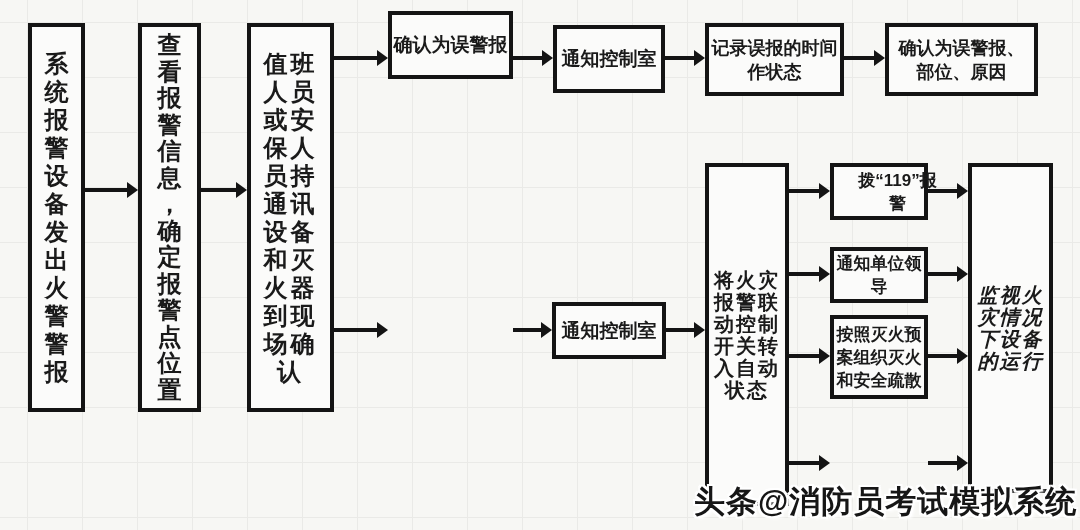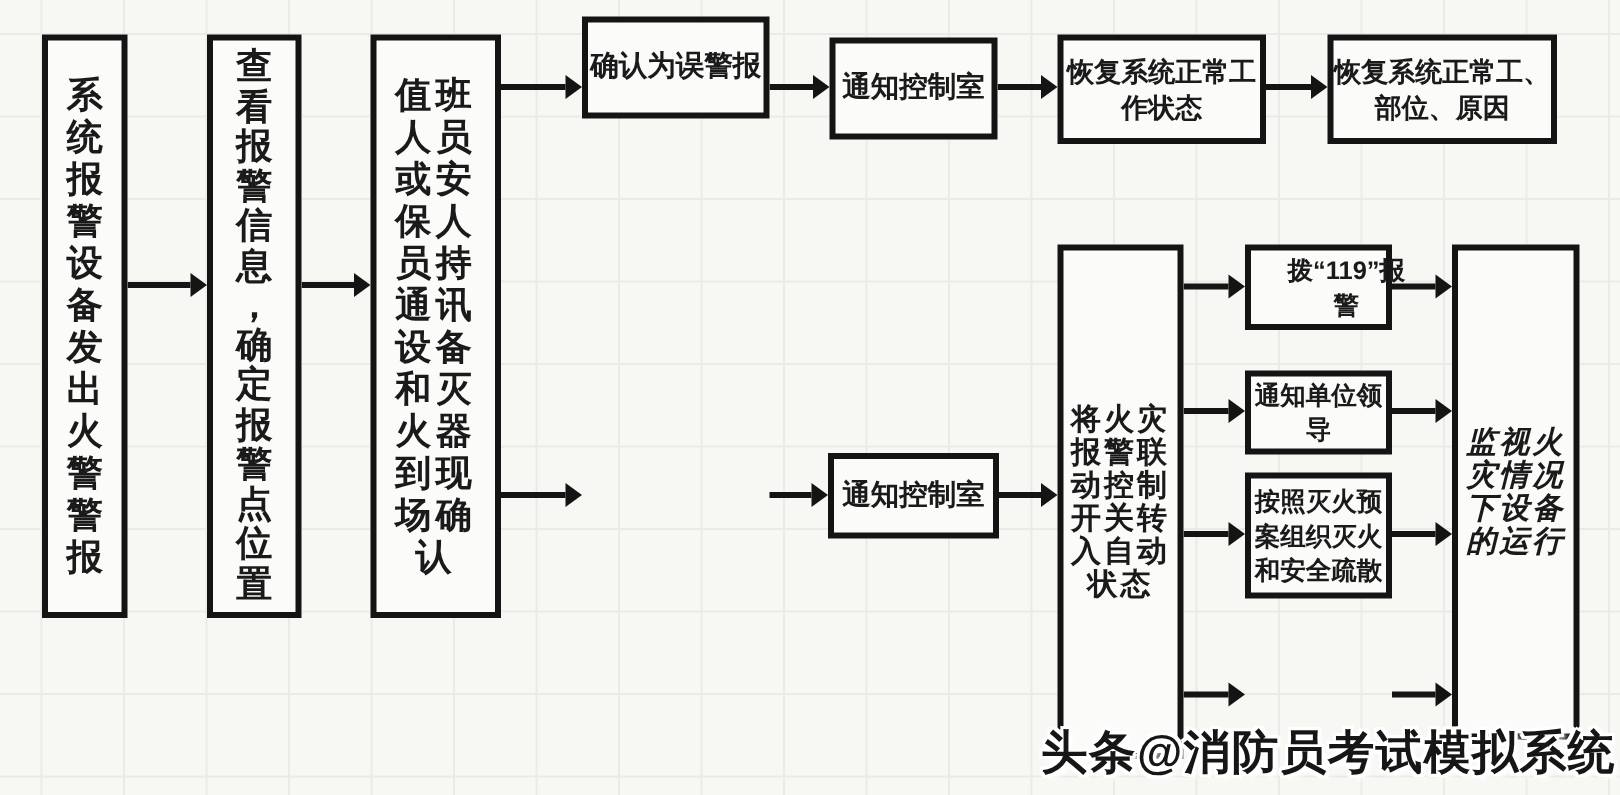--- a/index.html
+++ b/index.html
@@ -136,28 +136,28 @@
 
   <div class="arrow" style="left:513px;top:56px;width:29px;"></div>
 
   <div class="node h19" style="left:553px;top:25px;width:112px;height:68px;">
     <span class="lbl">通知控制室</span>
   </div>
 
   <div class="arrow" style="left:665px;top:56px;width:29px;"></div>
 
   <div class="node h18" style="left:705px;top:23px;width:139px;height:73px;">
-    <span class="lbl">恢复系统正常工
+    <span class="lbl">记录误报的时间
 作状态</span>
   </div>
 
   <div class="arrow" style="left:844px;top:56px;width:30px;"></div>
 
   <div class="node h18" style="left:885px;top:23px;width:153px;height:73px;">
-    <span class="lbl">恢复系统正常工、
+    <span class="lbl">确认为误警报、
 部位、原因</span>
   </div>
 
   <div class="arrow" style="left:334px;top:328px;width:43px;"></div>
 
 
   <div class="arrow" style="left:513px;top:328px;width:28px;"></div>
 
   <div class="node h19" style="left:552px;top:302px;width:114px;height:57px;">
     <span class="lbl">通知控制室</span>

